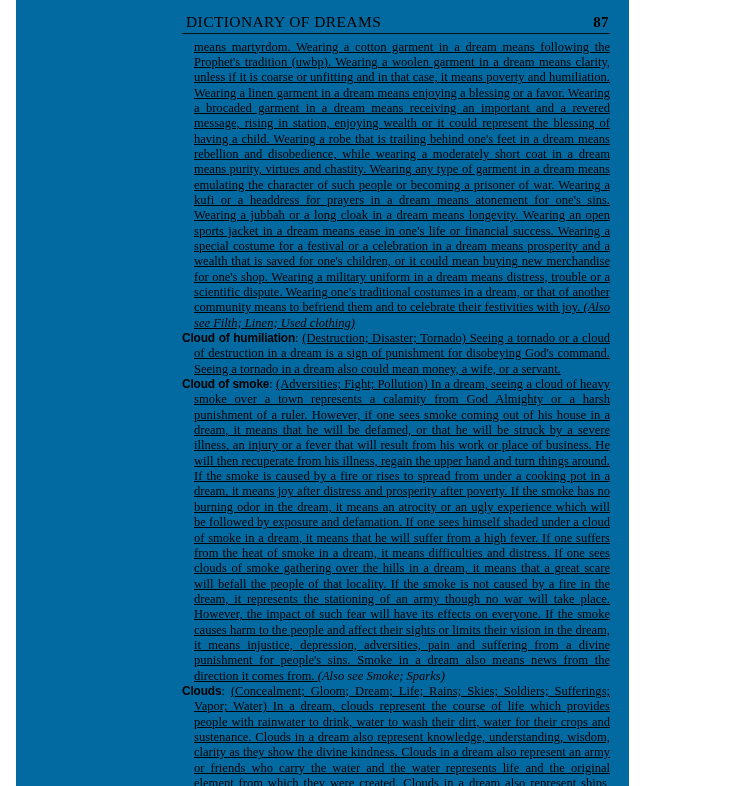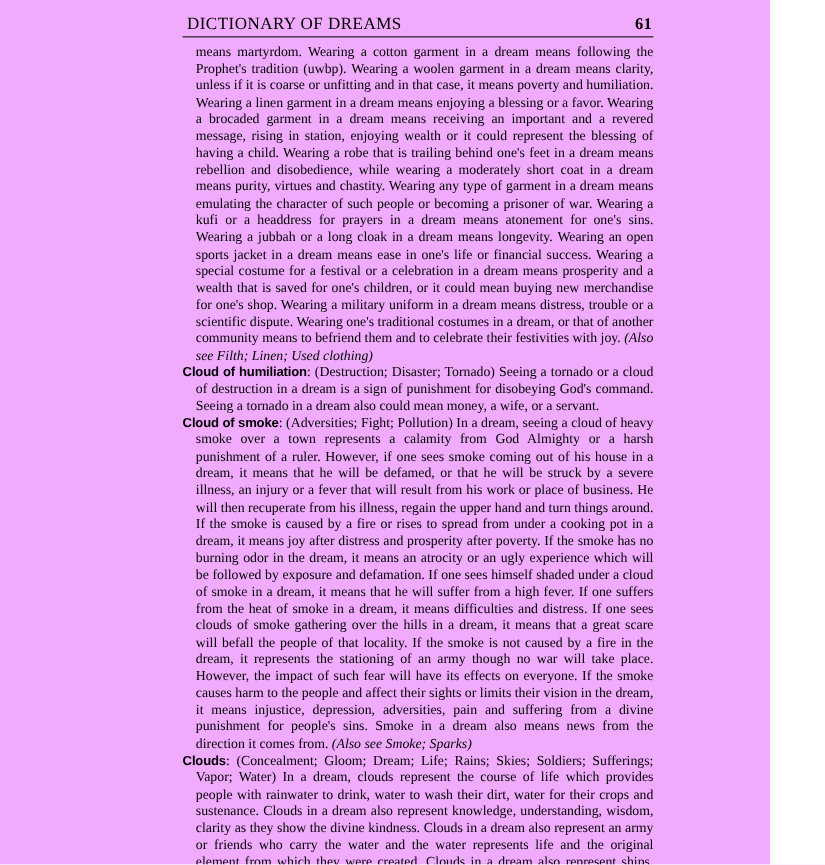--- a/index.html
+++ b/index.html
@@ -2,26 +2,27 @@
 <html><head>
 <meta charset="utf-8">
 <style>
   html, body {
     margin: 0;
     padding: 0;
     background: #ffffff;
   }
   .page {
     position: relative;
-    width: 700px;
+    width: 613px;
     height: 786px;
-    background: #f0abfc;
+    background: #0369a1;
     overflow: hidden;
     font-family: "Liberation Serif", "DejaVu Serif", serif;
     color: #000000;
+    margin-left: 16px;
   }
   .content {
     position: absolute;
     left: 166px;
     top: 13px;
     width: 428px;
   }
   
   .running-header {
     display: flex;
@@ -70,31 +71,32 @@
     font-family: "Liberation Sans", "DejaVu Sans", sans-serif;
     font-weight: 700;
     font-size: 11.9px;
     letter-spacing: -0.15px;
   }
   .xref {
     font-style: italic;
   }
   .entry-body, .para-continued {
     hyphens: none;
+    text-decoration: underline;
   }
 </style>
 </head>
 <body>
 
 <div class="page">
   <div class="content">
 
     <div class="running-header">
       <span class="title">DICTIONARY OF DREAMS</span>
-      <span class="folio">61</span>
+      <span class="folio">87</span>
     </div>
     <hr class="header-rule">
 
     <div class="body-text">
 
       <p class="para-continued"><span>means martyrdom. Wearing a cotton garment in a dream means following the Prophet's tradition (uwbp). Wearing a woolen garment in a dream means clarity, unless if it is coarse or unfitting and in that case, it means poverty and humiliation. Wearing a linen garment in a dream means enjoying a blessing or a favor. Wearing a brocaded garment in a dream means receiving an important and a revered message, rising in station, enjoying wealth or it could represent the blessing of having a child. Wearing a robe that is trailing behind one's feet in a dream means rebellion and disobedience, while wearing a moderately short coat in a dream means purity, virtues and chastity. Wearing any type of garment in a dream means emulating the character of such people or becoming a prisoner of war. Wearing a kufi or a headdress for prayers in a dream means atonement for one's sins. Wearing a jubbah or a long cloak in a dream means longevity. Wearing an open sports jacket in a dream means ease in one's life or financial success. Wearing a special costume for a festival or a celebration in a dream means prosperity and a wealth that is saved for one's children, or it could mean buying new merchandise for one's shop. Wearing a military uniform in a dream means distress, trouble or a scientific dispute. Wearing one's traditional costumes in a dream, or that of another community means to befriend them and to celebrate their festivities with joy. </span><span class="xref">(Also see Filth; Linen; Used clothing)</span></p>
 
       <p class="entry"><span class="headword">Cloud of humiliation</span><span class="headword-sep">: </span><span class="entry-body">(Destruction; Disaster; Tornado) Seeing a tornado or a cloud of destruction in a dream is a sign of punishment for disobeying God's command. Seeing a tornado in a dream also could mean money, a wife, or a servant.</span><span class="xref"></span></p>
 
       <p class="entry"><span class="headword">Cloud of smoke</span><span class="headword-sep">: </span><span class="entry-body">(Adversities; Fight; Pollution) In a dream, seeing a cloud of heavy smoke over a town represents a calamity from God Almighty or a harsh punishment of a ruler. However, if one sees smoke coming out of his house in a dream, it means that he will be defamed, or that he will be struck by a severe illness, an injury or a fever that will result from his work or place of business. He will then recuperate from his illness, regain the upper hand and turn things around. If the smoke is caused by a fire or rises to spread from under a cooking pot in a dream, it means joy after distress and prosperity after poverty. If the smoke has no burning odor in the dream, it means an atrocity or an ugly experience which will be followed by exposure and defamation. If one sees himself shaded under a cloud of smoke in a dream, it means that he will suffer from a high fever. If one suffers from the heat of smoke in a dream, it means difficulties and distress. If one sees clouds of smoke gathering over the hills in a dream, it means that a great scare will befall the people of that locality. If the smoke is not caused by a fire in the dream, it represents the stationing of an army though no war will take place. However, the impact of such fear will have its effects on everyone. If the smoke causes harm to the people and affect their sights or limits their vision in the dream, it means injustice, depression, adversities, pain and suffering from a divine punishment for people's sins. Smoke in a dream also means news from the direction it comes from. </span><span class="xref">(Also see Smoke; Sparks)</span></p>

